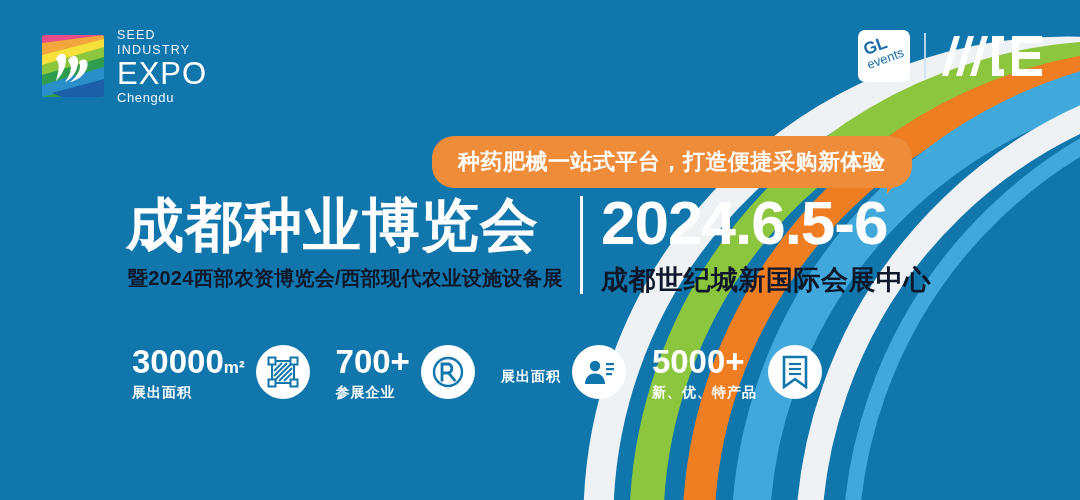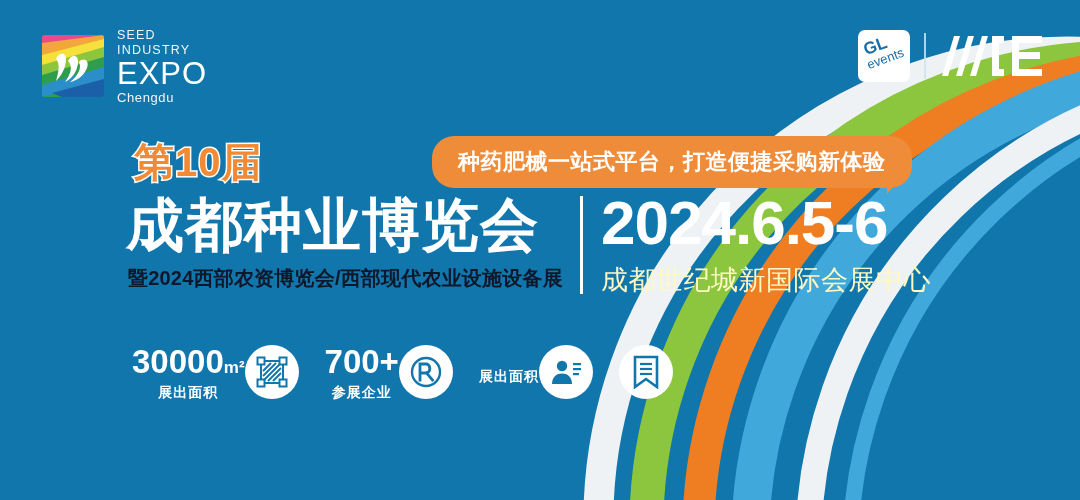--- a/index.html
+++ b/index.html
@@ -193,39 +193,39 @@
     color: #ffffff;
     letter-spacing: -1px;
     line-height: 1;
     white-space: nowrap;
   }
   .venue {
     position: absolute;
     left: 601px;
     top: 262px;
     font-size: 27px;
-    font-weight: 400;
-    color: #fef9c3;
+    font-weight: 700;
+    color: #0f172a;
     letter-spacing: 0.5px;
     white-space: nowrap;
   }
 
   
   .stats {
     position: absolute;
     left: 132px;
     top: 345px;
     display: flex;
     align-items: center;
     gap: 26px;
   }
   .stat {
     display: flex;
     align-items: center;
-    text-align: center;
+    gap: 11px;
   }
   .stat-text { line-height: 1; white-space: nowrap; }
   .stat-value {
     display: block;
     color: #ffffff;
     font-size: 33px;
     font-weight: 800;
     letter-spacing: 0px;
   }
   .stat-value .unit {
@@ -328,21 +328,20 @@
             <path d="M72 35 L102 35 L102 42 L72 42 Z"></path>
           </g>
         </svg>
       </div>
     </div>
   </div>
 
   <div class="ribbon">种药肥械一站式平台，打造便捷采购新体验</div>
   <div class="ribbon-tail"></div>
 
-  <div class="edition">第10届</div>
   <div class="main-title">成都种业博览会</div>
   <div class="sub-title">暨2024西部农资博览会/西部现代农业设施设备展</div>
 
   <div class="divider"></div>
 
   <div class="event-date">2024.6.5-6</div>
   <div class="venue">成都世纪城新国际会展中心</div>
 
   <div class="stats">
 
@@ -395,20 +394,24 @@
             <path d="M3 29 C3 21.5 8 18.5 13 18.5 C18 18.5 23 21.5 23 29 Z"></path>
             <rect x="24" y="8" width="8" height="2.2"></rect>
             <rect x="24" y="13" width="8" height="2.2"></rect>
             <rect x="24" y="18" width="6" height="2.2"></rect>
           </g>
         </svg>
       </div>
     </div>
 
     <div class="stat">
+      <div class="stat-text">
+        <span class="stat-value"><span>5000+</span><span class="unit"></span></span>
+        <span class="stat-label">新、优、特产品</span>
+      </div>
       <div class="stat-icon">
         <svg width="30" height="34" viewBox="0 0 30 34">
           <path d="M4 2 L26 2 L26 32 L15 24 L4 32 Z" fill="none" stroke="#1076ac" stroke-width="2.6" stroke-linejoin="miter"></path>
           <g stroke="#1076ac" stroke-width="2.2">
             <line x1="9" y1="9" x2="21" y2="9"></line>
             <line x1="9" y1="14" x2="21" y2="14"></line>
             <line x1="9" y1="19" x2="21" y2="19"></line>
           </g>
         </svg>
       </div>

